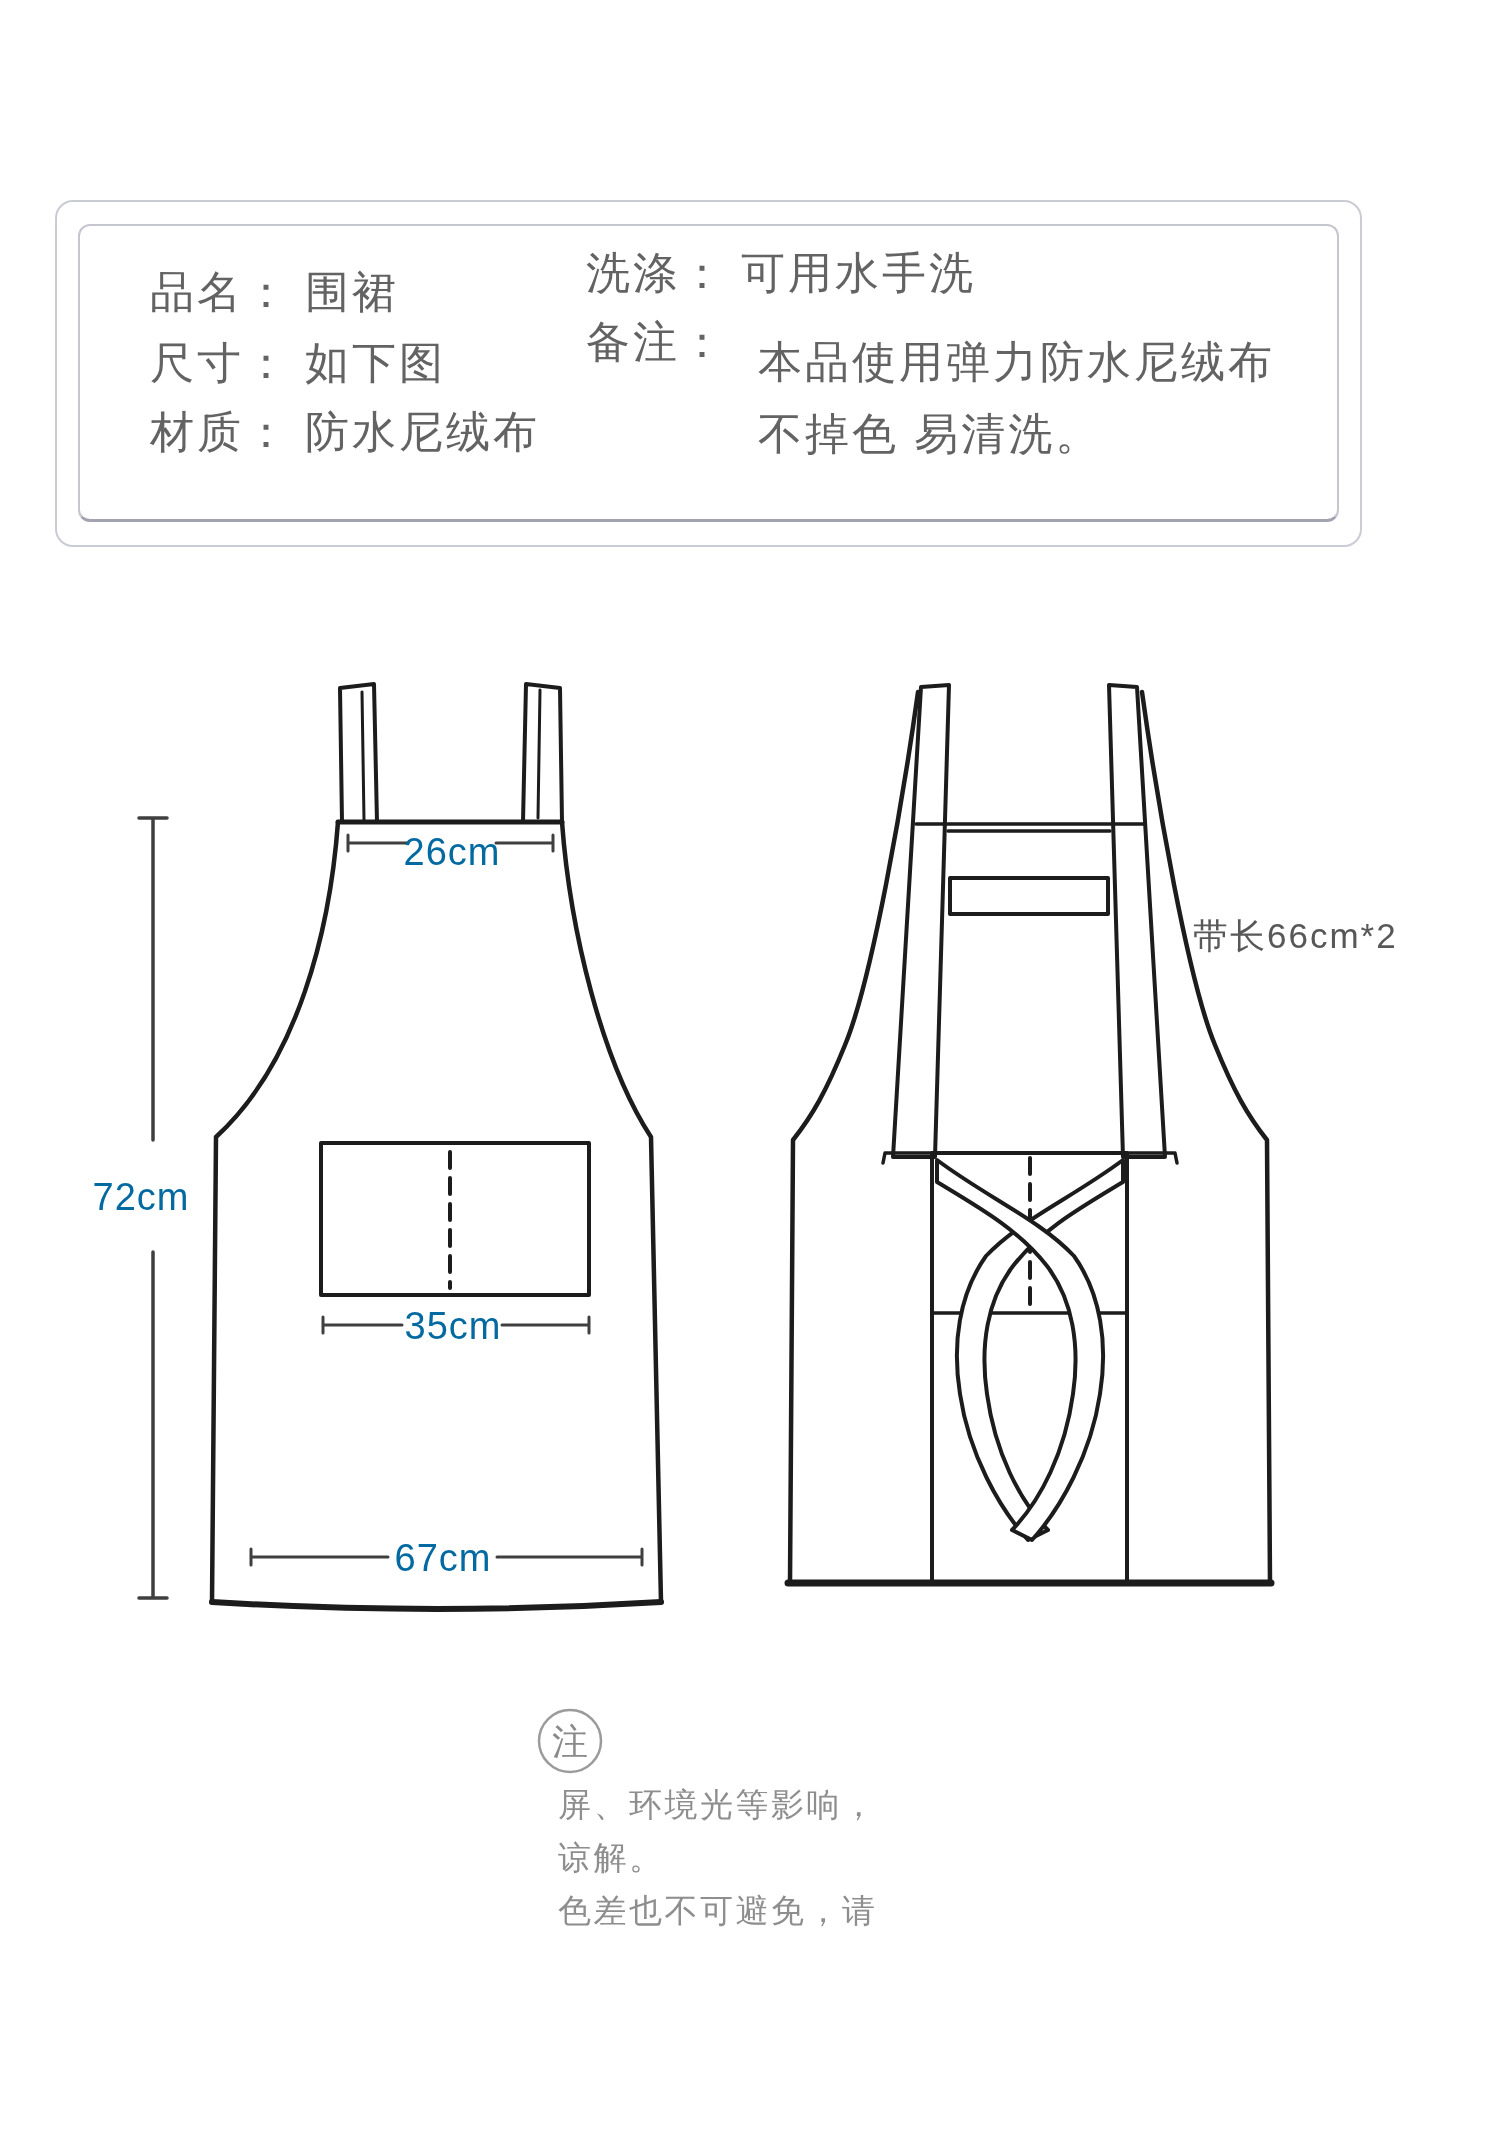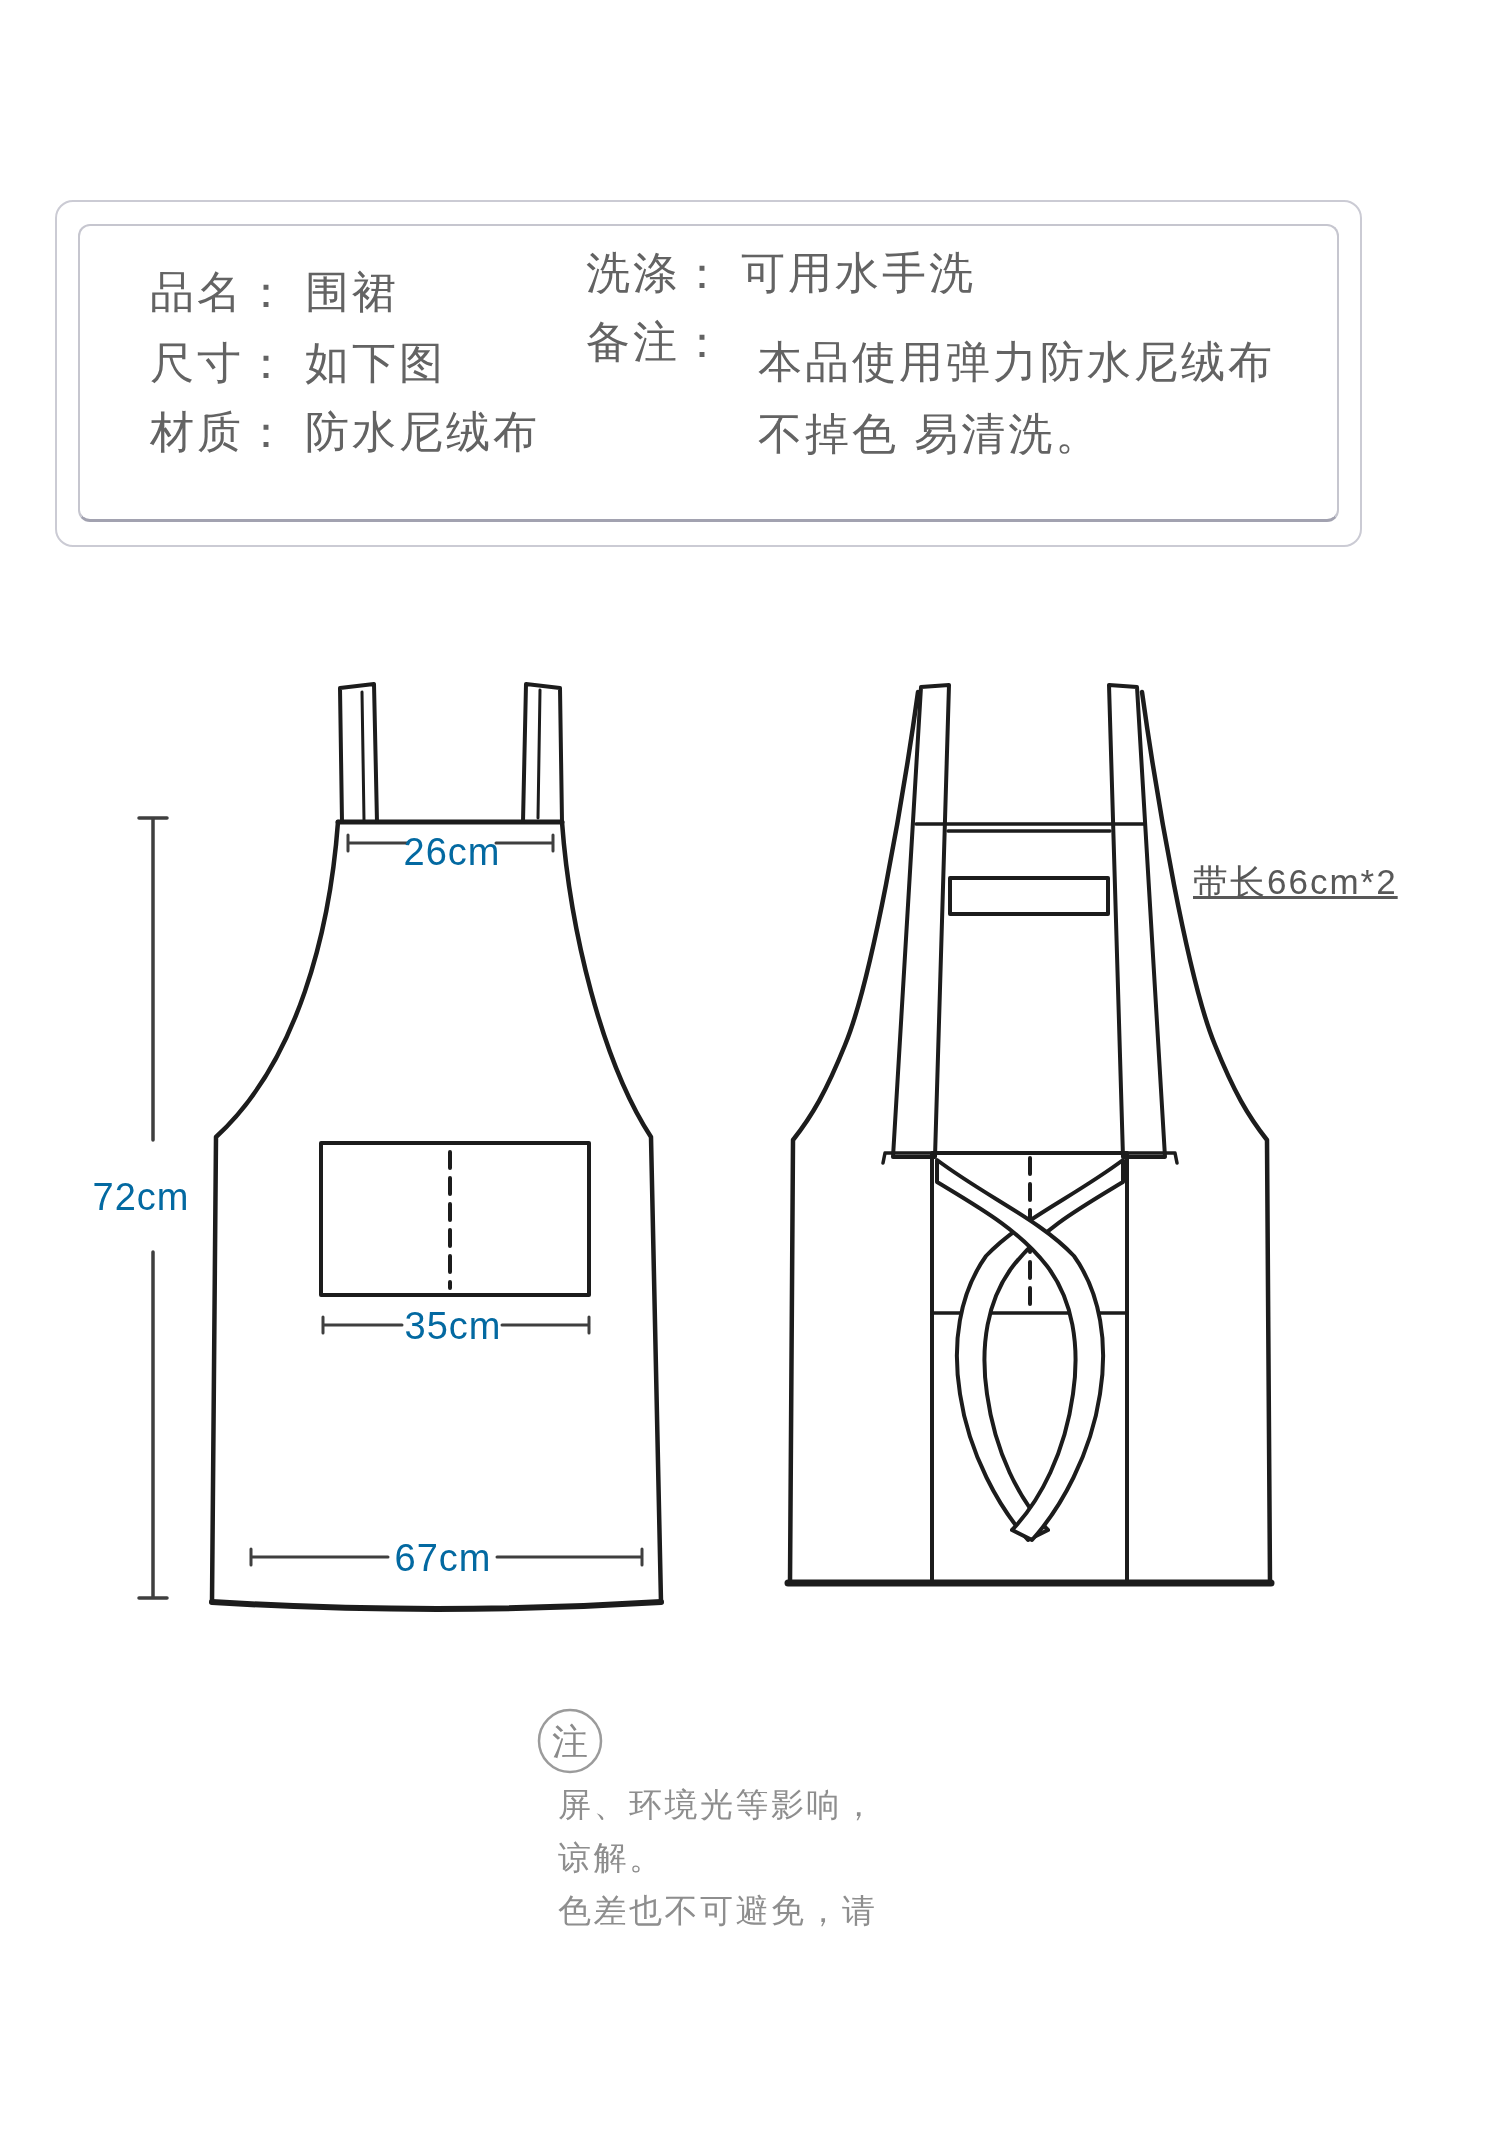--- a/index.html
+++ b/index.html
@@ -91,21 +91,21 @@
       </g>
 
       <circle cx="570" cy="1741" r="31" stroke="#9b9b9b" stroke-width="2.5"></circle>
     </g>
   </svg>
 
   <div class="abs dim" style="left:452px;top:852px;">26cm</div>
   <div class="abs dim" style="left:141px;top:1197px;">72cm</div>
   <div class="abs dim" style="left:453px;top:1326px;">35cm</div>
   <div class="abs dim" style="left:443px;top:1558px;">67cm</div>
-  <div class="abs strap-len" style="left:1193px;top:859px;text-decoration:underline;">带长66cm*2</div>
+  <div class="abs strap-len" style="left:1193px;top:913px;">带长66cm*2</div>
 
   <div class="abs note-badge" style="left:570px;top:1742px;">注</div>
   <div class="abs note-lines" style="left:558px;top:1778px;">
     <div>屏、环境光等影响，</div>
     <div>谅解。</div>
     <div>色差也不可避免，请</div>
   </div>
 
 </div>
 

